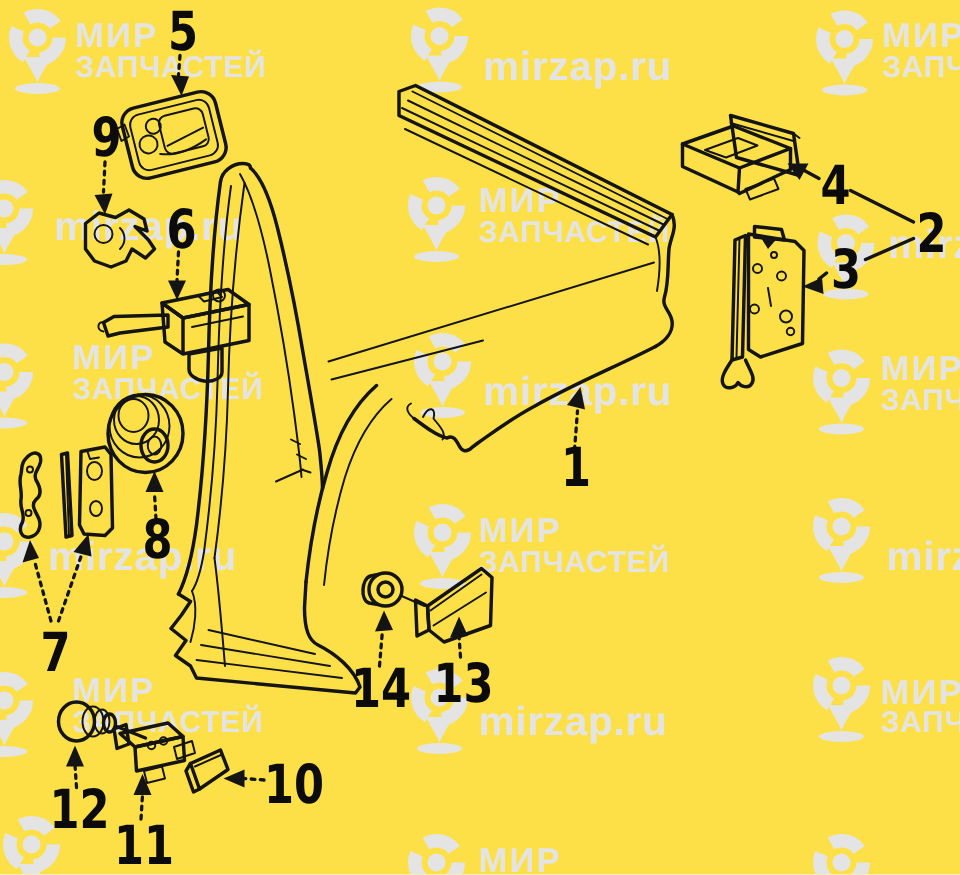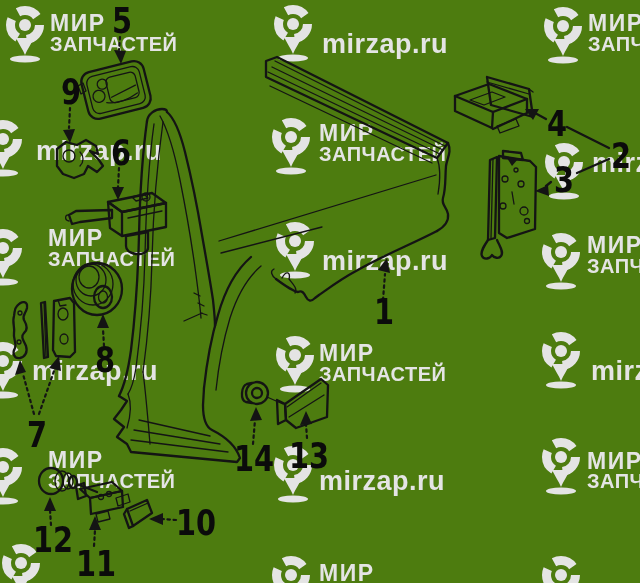--- a/index.html
+++ b/index.html
@@ -1,16 +1,16 @@
 <!DOCTYPE html>
 <html><head>
 <meta charset="utf-8">
 <style>
   html,body{margin:0;padding:0;background:#fff;}
-  .stage{position:relative;width:640px;height:583px;background:#4d7c0f;overflow:hidden;
+  .stage{position:relative;width:640px;height:583px;background:#fde047;overflow:hidden;
          font-family:"Liberation Sans",sans-serif;}
   .stage svg{position:absolute;left:0;top:0;}
   
   .wm-t1{font:bold 23px "Liberation Sans",sans-serif;fill:#e4e4e4;letter-spacing:1.5px;}
   .wm-t2{font:bold 20px "Liberation Sans",sans-serif;fill:#e4e4e4;letter-spacing:.5px;}
   .wm-url{font:bold 27px "Liberation Sans",sans-serif;fill:#e4e4e4;letter-spacing:.5px;}
   
   .ln{stroke:#141414;fill:none;stroke-width:2.3;stroke-linecap:round;stroke-linejoin:round;}
   .lt{stroke:#141414;fill:none;stroke-width:1.3;stroke-linecap:round;stroke-linejoin:round;}
   .dot{stroke:#141414;fill:none;stroke-width:2.2;stroke-dasharray:2.5 3.6;stroke-linecap:round;}

